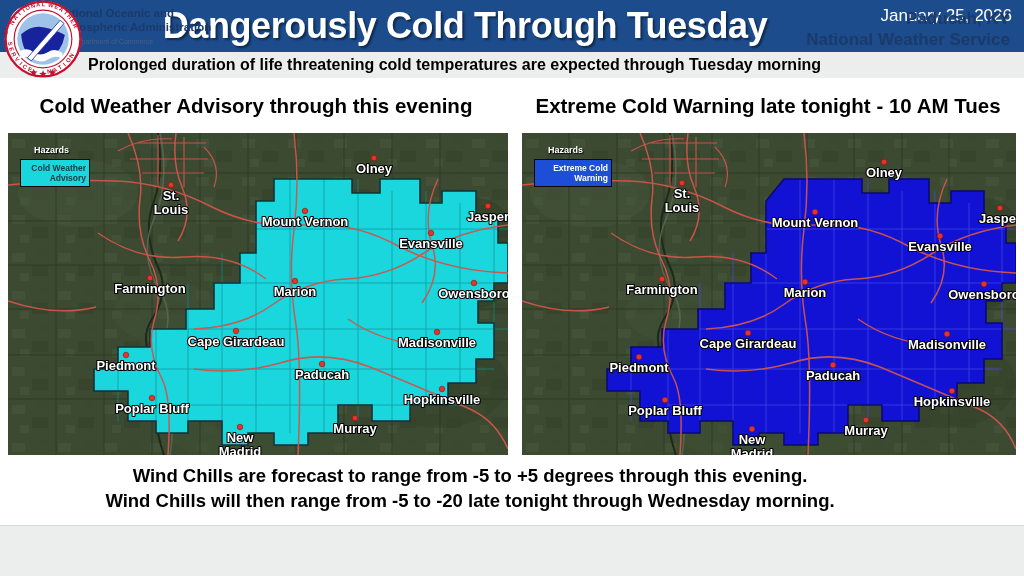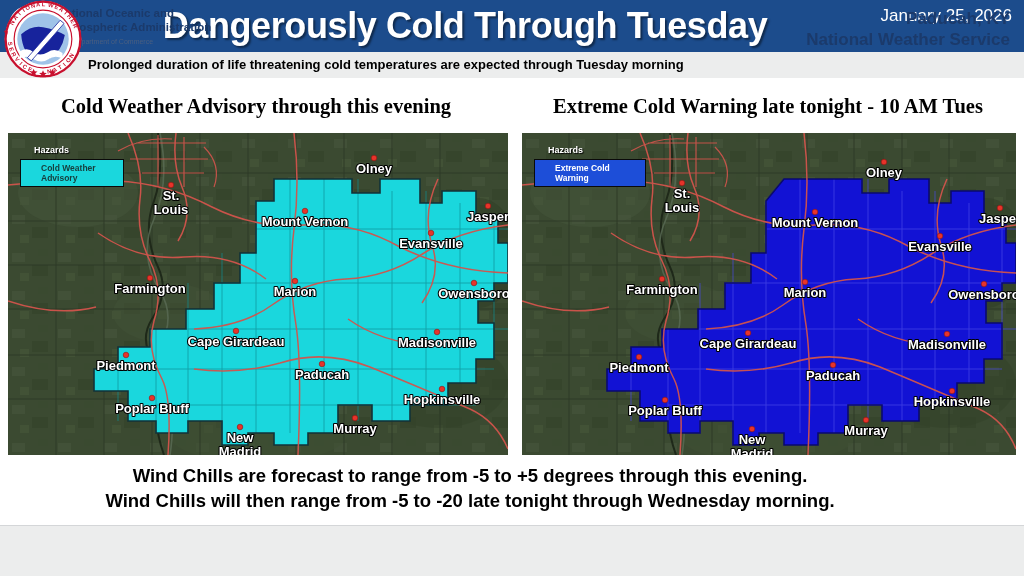--- a/index.html
+++ b/index.html
@@ -34,32 +34,32 @@
     text-align:right;color:#ffffff;
     font-size:17px;font-weight:normal;line-height:21px;
   }
   .subheader{
     position:absolute;left:0;top:52px;width:1024px;height:26px;
     background:#eceded;
   }
   .subheader-text{
     position:absolute;left:88px;top:52px;width:930px;height:26px;
     line-height:26px;
-    color:#000000;font-size:13px;font-weight:bold;
+    color:#000000;font-size:16px;font-weight:bold;
     white-space:nowrap;
   }
   .white-strip{
     position:absolute;left:0;top:78px;width:1024px;height:12px;background:#ffffff;
   }
 
   
   .map-title{
     position:absolute;top:92px;height:28px;line-height:28px;
     color:#000000;font-size:20.5px;font-weight:bold;
-    text-align:center;white-space:nowrap;font-family:Liberation Serif, serif;
+    text-align:center;white-space:nowrap;
   }
   #map-title-left{left:0px;width:512px;}
   #map-title-right{left:512px;width:512px;}
 
   
   .map-panel{
     position:absolute;top:133px;height:322px;
     overflow:hidden;
     background:#3b4a31;
   }
@@ -68,21 +68,21 @@
   .map-svg{display:block;width:100%;height:100%;}
 
   
   .legend{position:absolute;z-index:12;}
   .legend-title{
     color:#ffffff;font-size:9px;font-weight:bold;
     text-shadow:1px 1px 1px #000;margin-left:14px;margin-bottom:4px;
   }
   .legend-swatch{
     font-size:8.5px;font-weight:bold;line-height:10px;
-    text-align:left;padding:3px 20px;border:1px solid #0a0a0a;
+    text-align:right;padding:3px 3px;border:1px solid #0a0a0a;
   }
   #legend-left{left:12px;top:12px;}
   #legend-left .legend-swatch{background:#1ad7dd;color:#17403f;width:62px;}
   #legend-right{left:12px;top:12px;}
   #legend-right .legend-swatch{background:#1d4ed8;color:#ffffff;width:70px;}
 
   
   .bottom-text{
     position:absolute;left:0;top:463px;width:940px;
     text-align:center;color:#000000;

